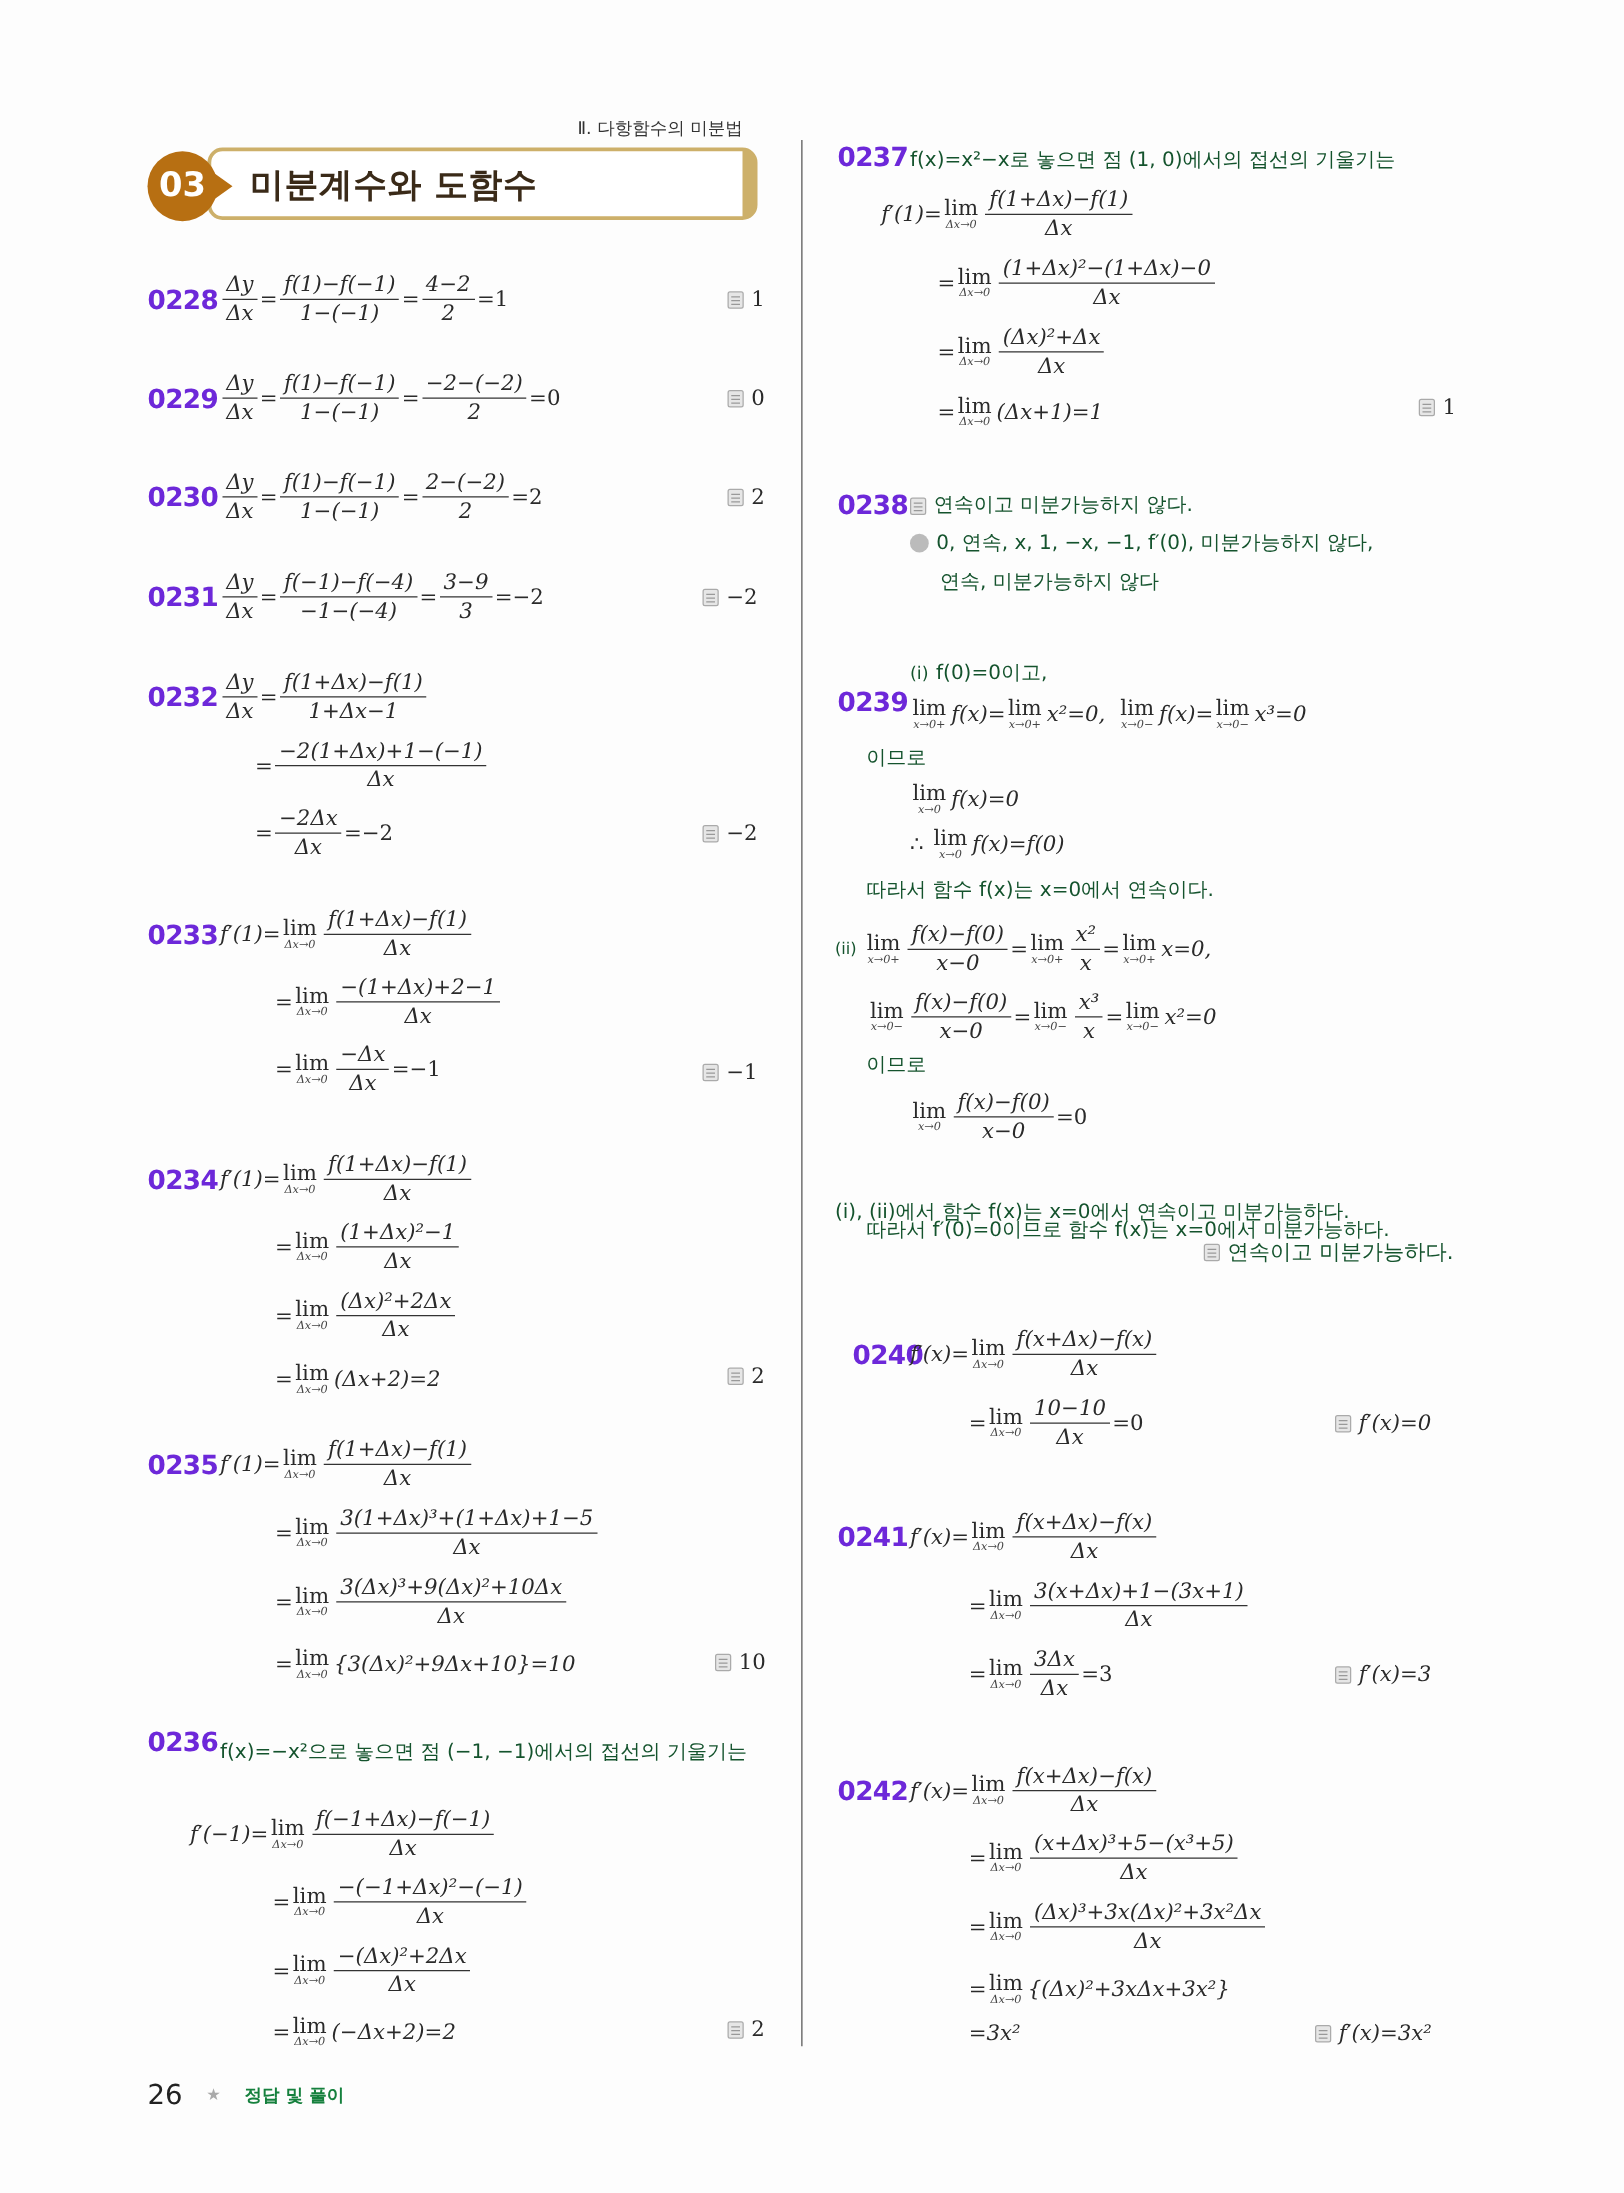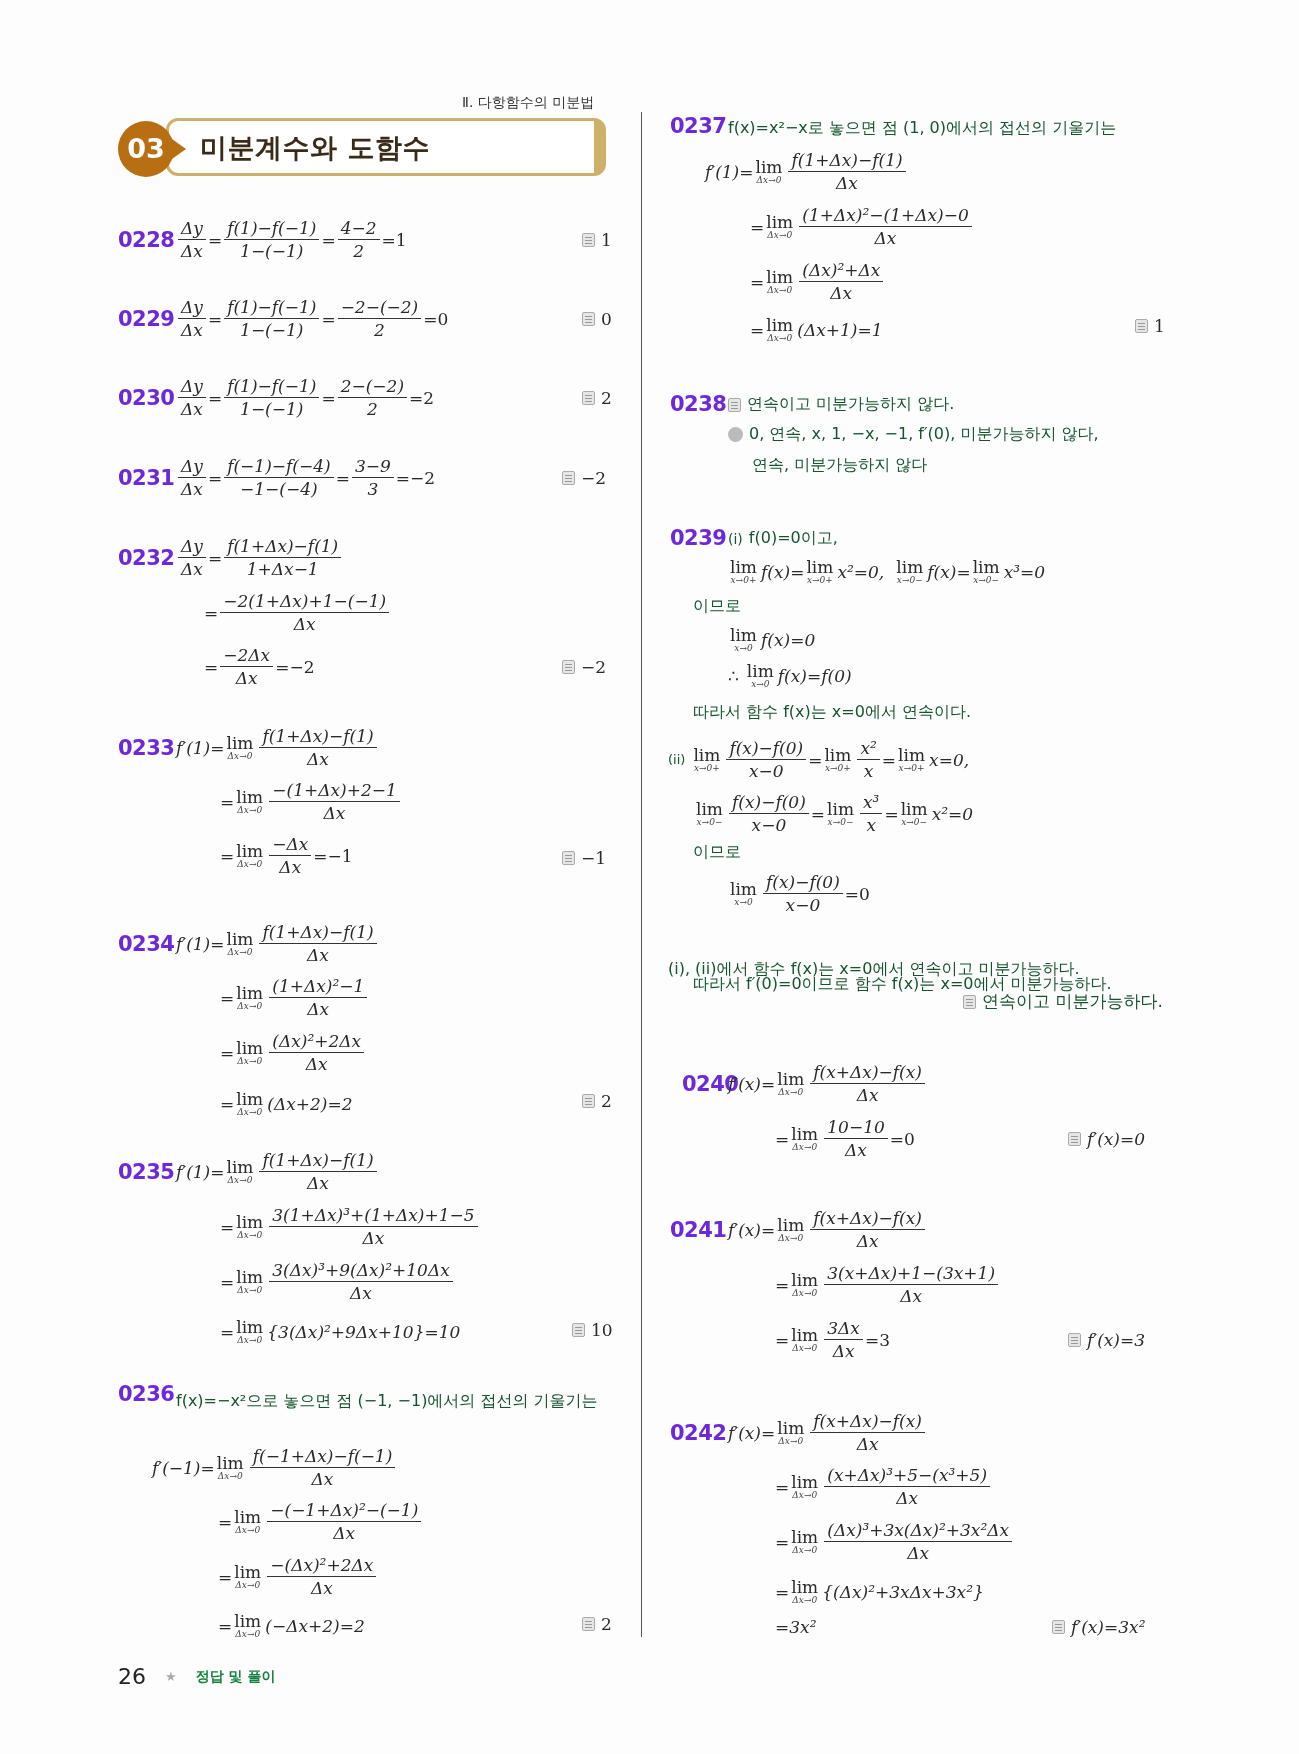--- a/index.html
+++ b/index.html
@@ -436,21 +436,21 @@
       <span>연속이고 미분가능하지 않다.</span>
     </div>
   <div class="line kr" style="left:728px;top:424px;">
       <span class="hint-icon"></span>
       <span>0, 연속, x, 1, −x, −1, f′(0), 미분가능하지 않다,</span>
     </div>
   <div class="line kr" style="left:752px;top:455px;">연속, 미분가능하지 않다</div>
 </div>
 
 <div class="prob">
-  <div class="pnum" style="left:670px;top:526px;">0239</div>
+  <div class="pnum" style="left:670px;top:550px;">0239</div>
   <div class="line kr" style="left:728px;top:528px;">
       <span style="margin-right:6px;font-size:14px;">(i)</span>
       <span>f(0)=0이고,</span>
     </div>
   <div class="line" style="left:728px;top:558px;">
     <span class="lim">
         <span class="w">lim</span>
         <span class="sub">x→0+</span>
       </span>
     <span class="txt">f(x)=</span>

